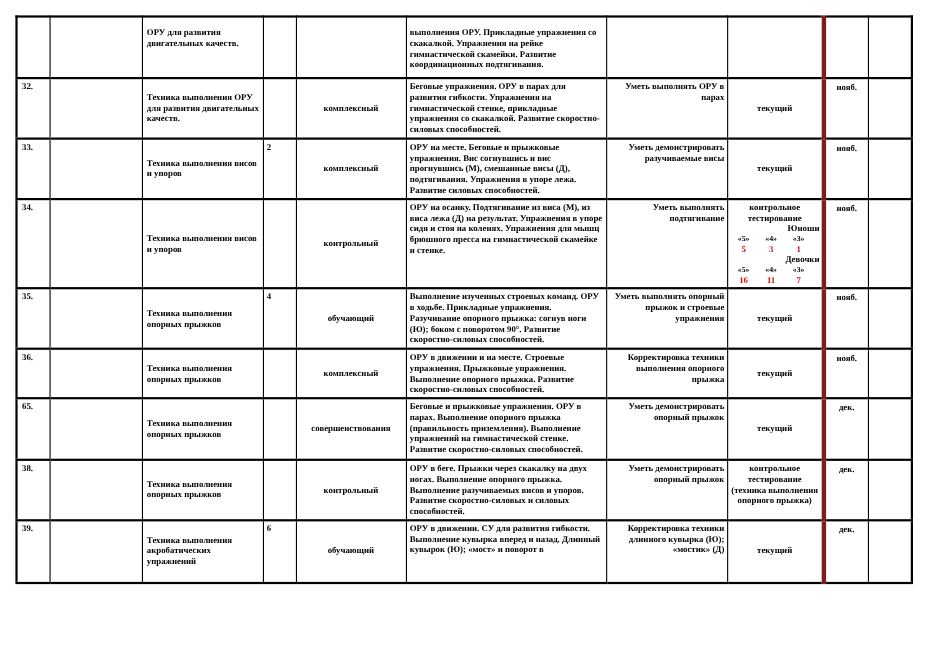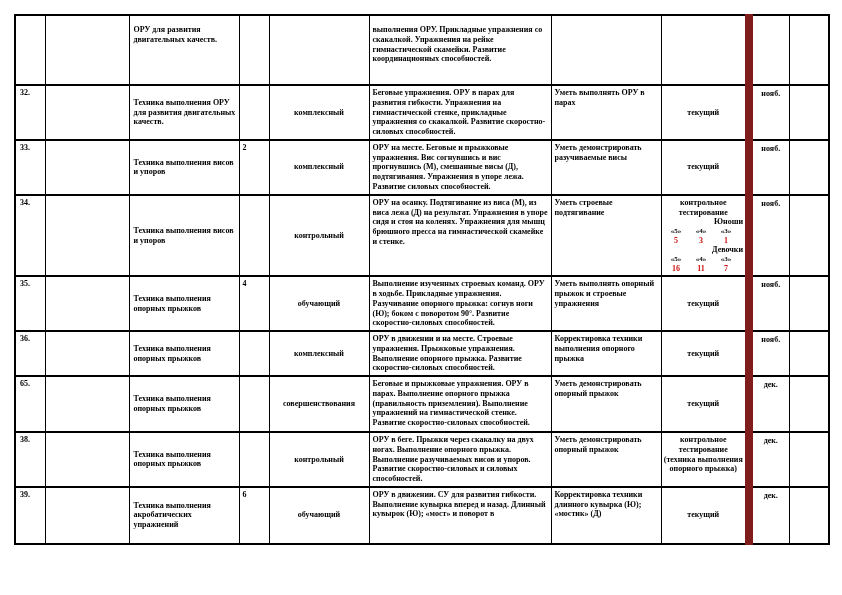--- a/index.html
+++ b/index.html
@@ -16,24 +16,24 @@
     border:1px solid #000; border-bottom-width:2px;
     font-size:8px; font-weight:bold; line-height:1.22; color:#000;
     vertical-align:top; padding:2px 3px; overflow:hidden; word-wrap:break-word;
   }
   td.c-num   { padding:2px 0 0 4px; }
   td.c-topic { vertical-align:middle; padding-left:4px; }
   td.c-topic.cont { vertical-align:top; padding-top:9px; }
   td.c-content.cont { padding-top:9px; }
   td.c-hours { padding:2px 0 0 3px; }
   td.c-type  { vertical-align:middle; text-align:center; padding:2px 2px; }
-  td.c-skill { padding:2px 2px 2px 3px; }
+  td.c-skill { padding:2px 2px 2px 3px;text-align:right; }
   td.c-assess-mid { vertical-align:middle; text-align:center; }
   td.c-assess-top { text-align:center; padding:2px 2px; }
-  td.c-month { text-align:center; border-left:8px solid #7f1d1d; padding-top:3px; }
+  td.c-month { text-align:center; border-left:4px solid #7f1d1d; padding-top:3px; }
   .assess-title { text-align:center; }
   .grade-label { text-align:right; }
   .grade-grid  { display:grid; grid-template-columns:25px 25px 25px; text-align:center; }
   .grade-mark  { font-size:7px; }
   .grade-val   { font-weight:bold; }
 </style>
 </head>
 <body>
 
 <table class="plan">
@@ -43,27 +43,27 @@
       <col style="width:110px">
     <col style="width:30px">
       <col style="width:100px">
       <col style="width:182px">
     <col style="width:110px">
       <col style="width:88px">
       <col style="width:40px">
     <col style="width:40px">
   </colgroup>
   <tbody id="plan-body">
-      <tr style="height: 70px;">
+      <tr style="height: 56px;">
         <td class="c-num"></td>
         <td class="c-empty"></td>
         <td class="c-topic cont">ОРУ для развития двигательных качеств.</td>
         <td class="c-hours"></td>
         <td class="c-type"></td>
-        <td class="c-content cont">выполнения ОРУ. Прикладные упражнения со скакалкой. Упражнения на рейке гимнастической скамейки. Развитие координационных способностей.</td>
+        <td class="c-content cont">выполнения ОРУ. Прикладные упражнения со скакалкой. Упражнения на рейке гимнастической скамейки. Развитие координационных подтягивания.</td>
         <td class="c-skill"></td>
         <td class="c-assess-mid"></td>
         <td class="c-month"></td>
         <td class="c-end"></td>
       </tr>
       <tr style="height: 51px;">
         <td class="c-num">32.</td>
         <td class="c-empty"></td>
         <td class="c-topic">Техника выполнения ОРУ для развития двигательных качеств.</td>
         <td class="c-hours"></td>
@@ -86,21 +86,21 @@
         <td class="c-month">нояб.</td>
         <td class="c-end"></td>
       </tr>
       <tr style="height: 78px;">
         <td class="c-num">34.</td>
         <td class="c-empty"></td>
         <td class="c-topic">Техника выполнения висов и упоров</td>
         <td class="c-hours"></td>
         <td class="c-type">контрольный</td>
         <td class="c-content">ОРУ на осанку. Подтягивание из виса (М), из виса лежа (Д) на результат. Упражнения в упоре сидя и стоя на коленях. Упражнения для мышц брюшного пресса на гимнастической скамейке и стенке.</td>
-        <td class="c-skill">Уметь строевые подтягивание</td>
+        <td class="c-skill">Уметь выполнять подтягивание</td>
         <td class="c-assess-top">
           <div class="assess-title">контрольное тестирование</div>
           <div class="grade-label">Юноши</div>
           <div class="grade-grid">
             <span class="grade-mark">«5»</span>
             <span class="grade-mark">«4»</span>
             <span class="grade-mark">«3»</span>
           </div>
           <div class="grade-grid">
             <span class="grade-val" style="color: rgb(204, 17, 17);">5</span>

